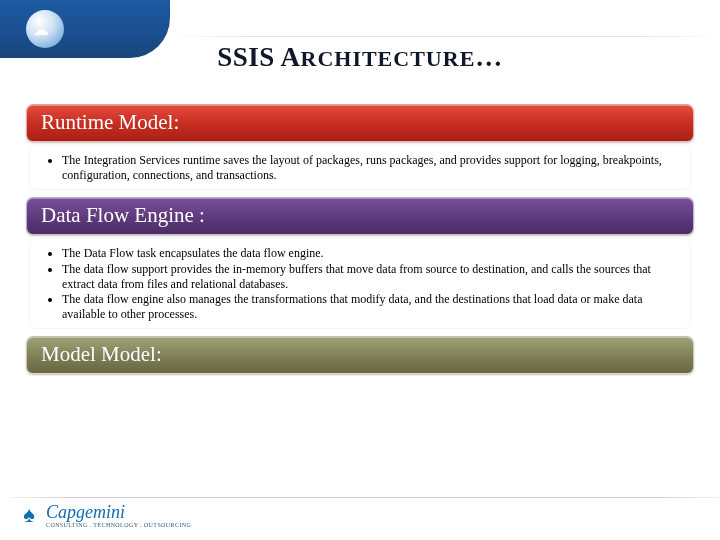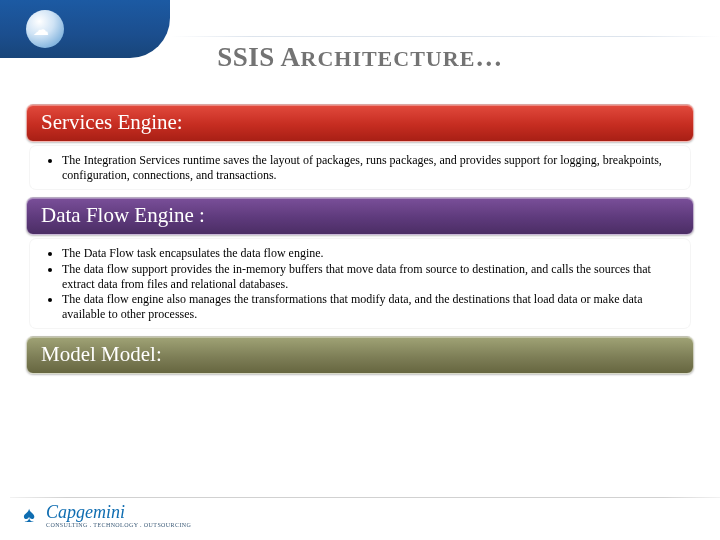--- a/index.html
+++ b/index.html
@@ -13,21 +13,21 @@
   .logo-circle { position: absolute; left: 26px; top: 10px; width: 38px; height: 38px; border-radius: 50%;
     background: radial-gradient(circle at 35% 30%, #ffffff, #cfe3f5 40%, #86b6df 75%, #5e9ad0); }
   .cloud-glyph { position: absolute; left: 33px; top: 20px; font-size: 16px; color: #fff; }
 
   
   .header-rule { position: absolute; left: 170px; right: 0; top: 36px; height: 1px;
     background: linear-gradient(90deg, rgba(26,74,133,0) 0%, rgba(26,74,133,0.15) 15%, rgba(26,74,133,0.15) 85%, rgba(26,74,133,0) 100%); }
 
   
   .title { position: absolute; top: 42px; left: 0; width: 100%; text-align: center;
-    color: #737373; font-weight: bold; font-size: 27px; letter-spacing: 0.5px; }
+    color: #0f172a; font-weight: bold; font-size: 27px; letter-spacing: 0.5px; }
   .title .caps { font-size: 22px; letter-spacing: 1px; }
 
   
   .sections { position: absolute; left: 26px; right: 26px; top: 104px; }
 
   .sec-header { color: #fff; font-size: 21px; padding: 5px 14px 6px; border-radius: 7px;
     border: 1px solid rgba(255,255,255,0.6);
     box-shadow: inset 0 1px 0 rgba(255,255,255,0.35), 0 1px 2px rgba(0,0,0,0.25); }
   .sec-header.red    { background: linear-gradient(180deg, #e24a3d 0%, #c62d21 55%, #a81f15 100%); }
   .sec-header.purple { background: linear-gradient(180deg, #7a4f99 0%, #5e3a7c 55%, #4b2d64 100%); }
@@ -60,21 +60,21 @@
   <div class="cloud-glyph">☁</div>
   <div class="header-rule"></div>
 
   <div class="title">
     <span>SSIS A</span><span class="caps">RCHITECTURE</span><span>…</span>
   </div>
 
   <div class="sections">
 
     <div class="sec-header red">
-      <span>Services Engine:</span>
+      <span>Runtime Model:</span>
     </div>
     <div class="sec-body">
       <ul>
         <li>The Integration Services runtime saves the layout of packages, runs packages, and provides support for logging, breakpoints, configuration, connections, and transactions.</li>
       </ul>
     </div>
 
     <div class="sec-header purple">
       <span>Data Flow Engine :</span>
     </div>

